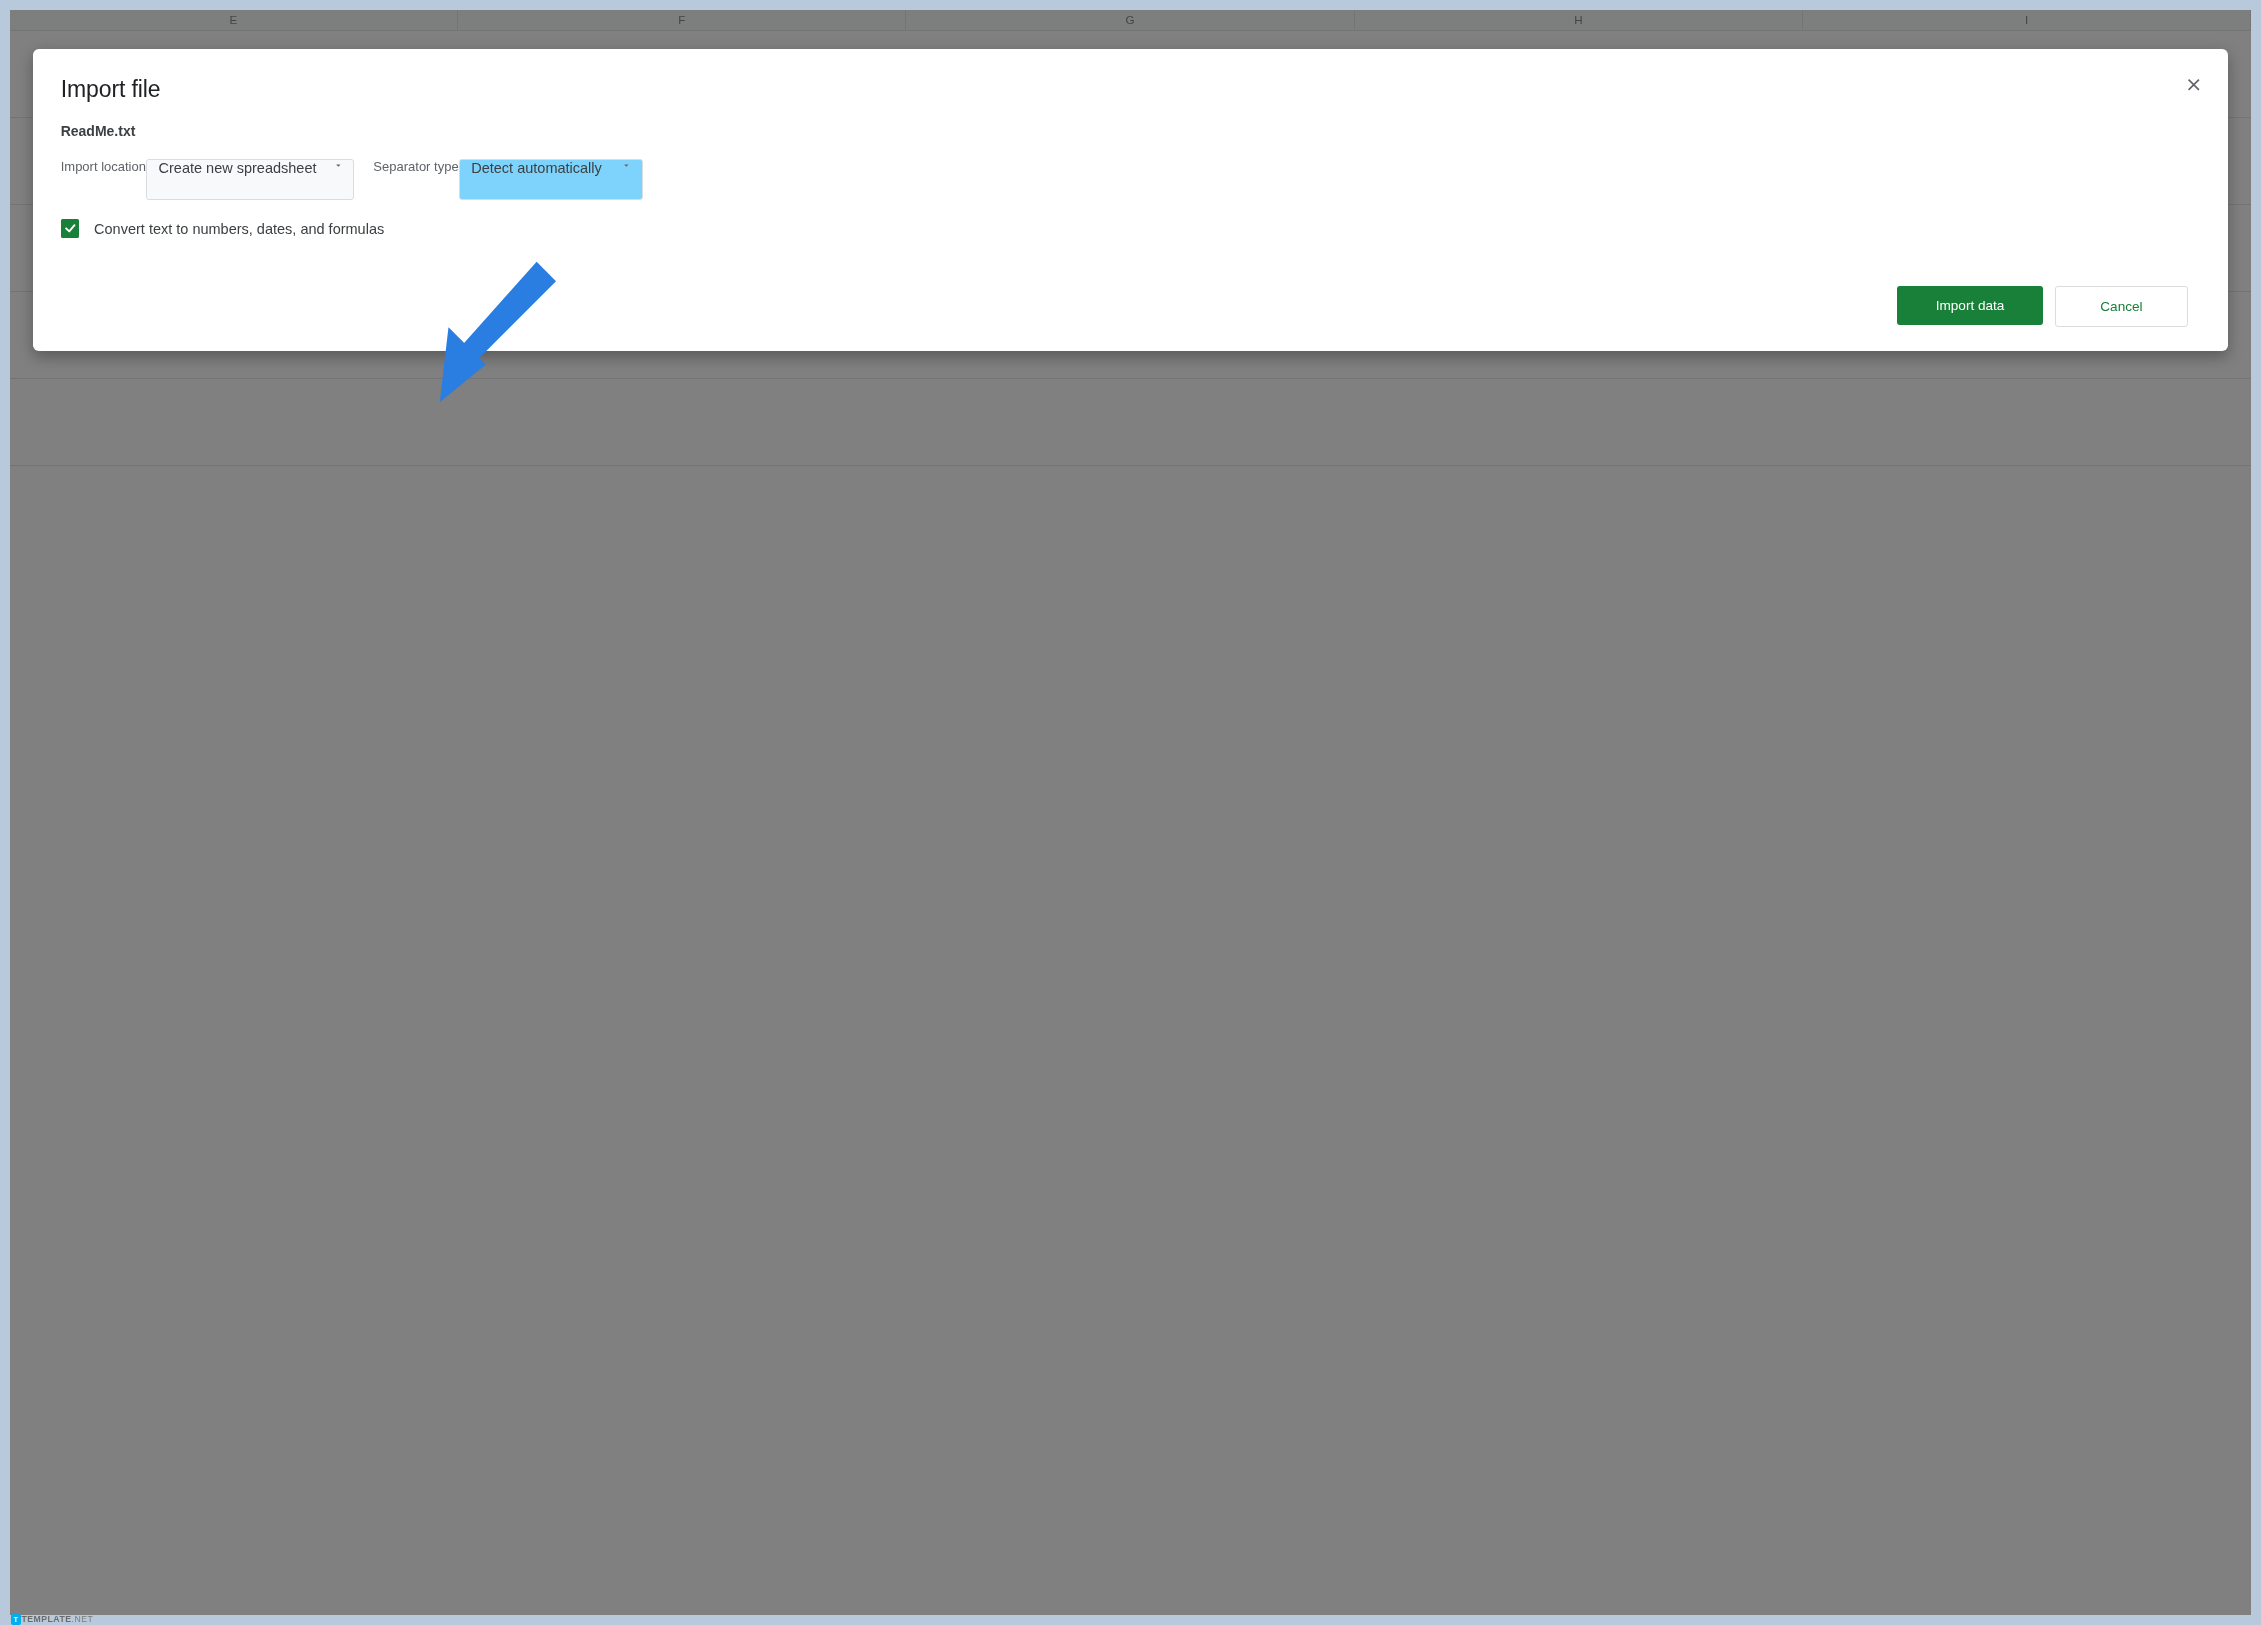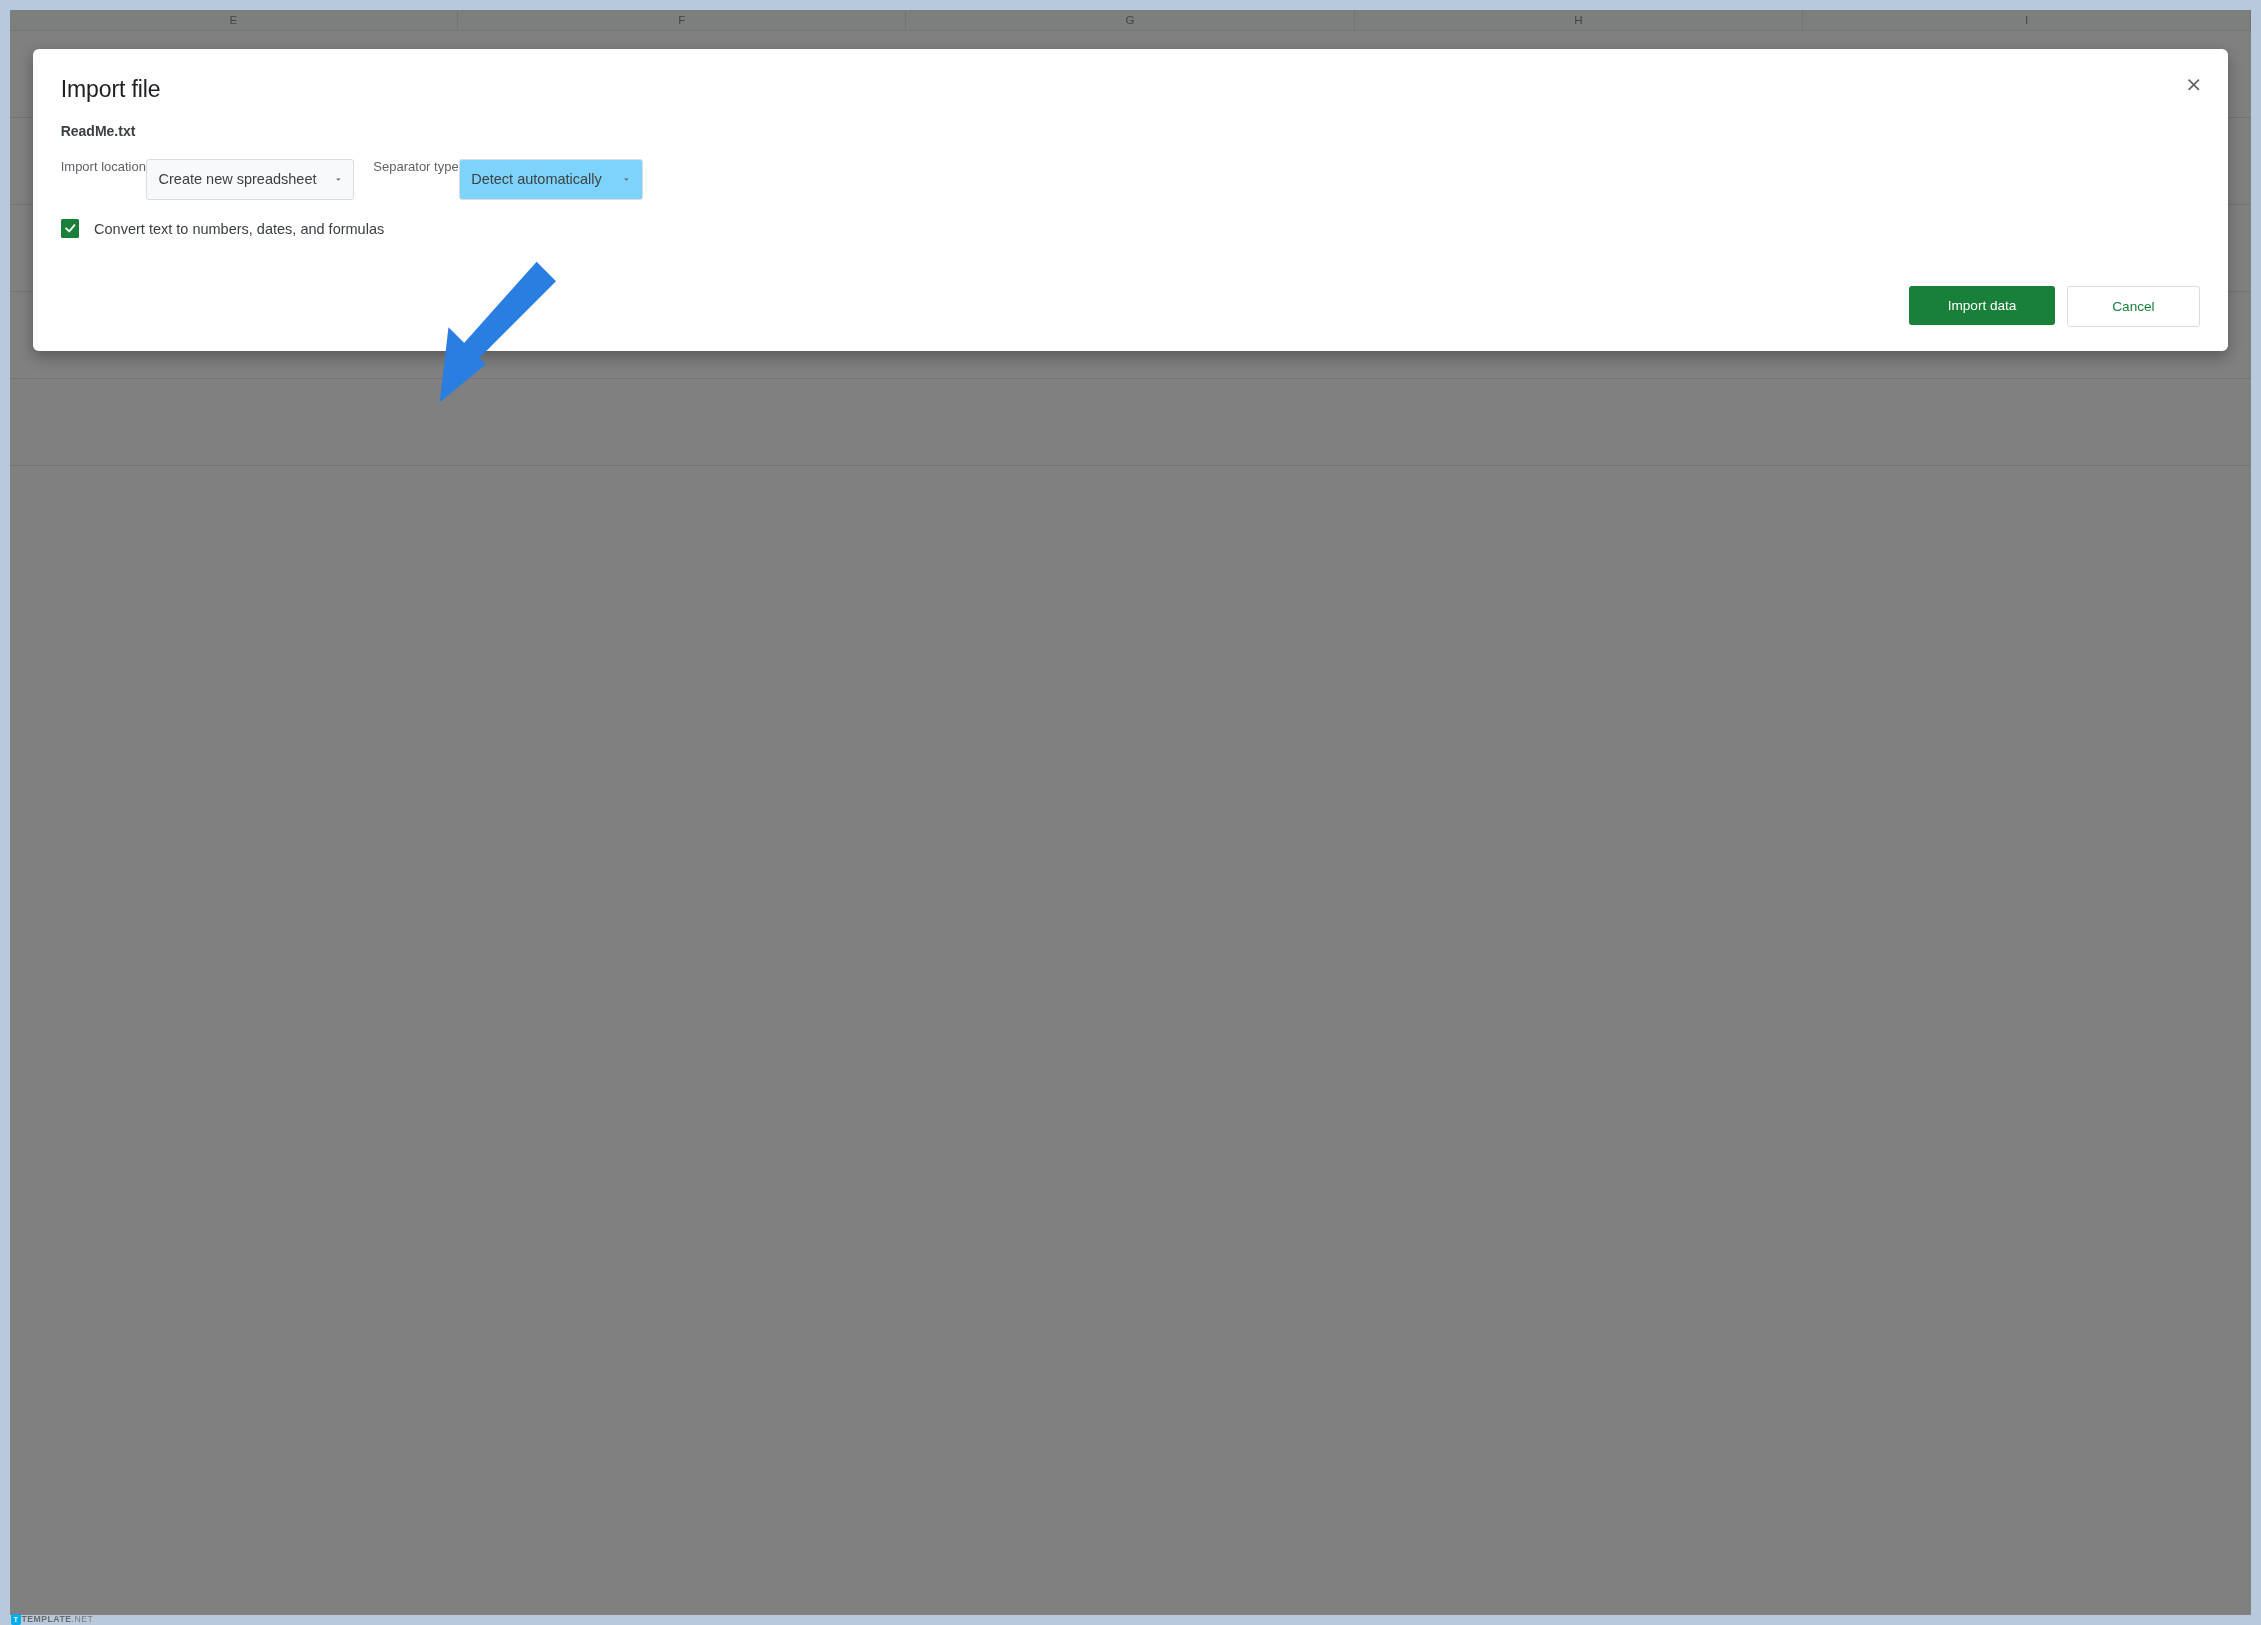--- a/index.html
+++ b/index.html
@@ -4,29 +4,29 @@
 <style>
 html,body{margin:0;padding:0;width:100%;height:100%;font-family:Arial,Helvetica,sans-serif;-webkit-font-smoothing:antialiased}
 body{background:#b8c9db}
 .frame{position:absolute;inset:0;padding:9.7px;box-sizing:border-box}
 .sheet-bg{position:relative;width:100%;height:100%;background:#fff;overflow:hidden}
 .scrim{position:absolute;inset:0;background:rgba(50,50,50,.62)}
 .col-headers{position:absolute;top:0;left:0;right:0;height:21px;display:flex}
 .col-header{flex:1;border-right:0.5px solid #e0e0e0;border-bottom:0.5px solid #e0e0e0;display:flex;align-items:center;justify-content:center;font-size:11.6px;color:#5f6368;background:#f8f9fa}
 .row-divs{position:absolute;left:0;right:0;top:21px;bottom:0}
 .row-div{height:86px;border-bottom:0.5px solid #e0e0e0}
-.dialog{position:absolute;left:23px;right:23px;top:39px;background:#fff;border-radius:5.8px;box-shadow:0 5.8px 14.5px rgba(0,0,0,.3);padding:27px 28px 24px 28px;box-sizing:border-box}
+.dialog{position:absolute;left:23px;right:23px;top:39px;background:#fff;border-radius:5.8px;box-shadow:0 5.8px 14.5px rgba(0,0,0,.3);padding:27px 40px 24px 28px;box-sizing:border-box}
 .dialog-title{font-size:23px;color:#202124;letter-spacing:-0.1px;margin-bottom:20.3px}
 .close-btn{position:absolute;top:26px;right:24px;width:21px;height:21px;display:flex;align-items:center;justify-content:center;cursor:pointer;color:#5f6368}
 .close-btn svg{width:15.5px;height:15.5px;stroke:#5f6368;stroke-width:2.5}
 .lbl{font-size:13px;color:#5f6368;margin-bottom:5.8px}
 .file-name{font-size:14px;font-weight:700;color:#3c4043;margin-bottom:20px}
 .dd-row{display:flex;gap:19.4px;margin-bottom:19.4px}
 .dd-block{display:flex;flex-direction:row}
-.dd{display:flex;align-items:center;justify-content:space-between;border:0.5px solid #dadce0;background:#f8f9fa;border-radius:2.9px;height:41px;padding:0 9.7px 0 11.6px;cursor:pointer;min-width:184px;box-sizing:border-box}
+.dd{display:flex;justify-content:space-between;border:0.5px solid #dadce0;background:#f8f9fa;border-radius:2.9px;height:41px;padding:0 9.7px 0 11.6px;cursor:pointer;min-width:184px;box-sizing:border-box}
 .dd.white{background:#7dd3fc}
 .dd-text{font-size:14.5px;color:#3c4043}
 .dd svg{width:10.7px;height:10.7px;fill:#5f6368}
 .check-row{display:flex;align-items:center;gap:15px;margin-bottom:48px}
 .checkbox{width:18.4px;height:18.4px;background:#188038;border-radius:1.5px;display:flex;align-items:center;justify-content:center;cursor:pointer}
 .checkbox svg{width:12.6px;height:12.6px;stroke:#fff;stroke-width:3.5;fill:none;stroke-linecap:round;stroke-linejoin:round}
 .check-label{font-size:14.5px;color:#3c4043}
 .btn-row{display:flex;justify-content:flex-end;gap:11.6px}
 .btn{height:39px;border-radius:2.9px;display:flex;align-items:center;justify-content:center;font-size:13.6px;cursor:pointer;padding:0 17.4px}
 .btn-primary{background:#188038;color:#fff;min-width:111px}

